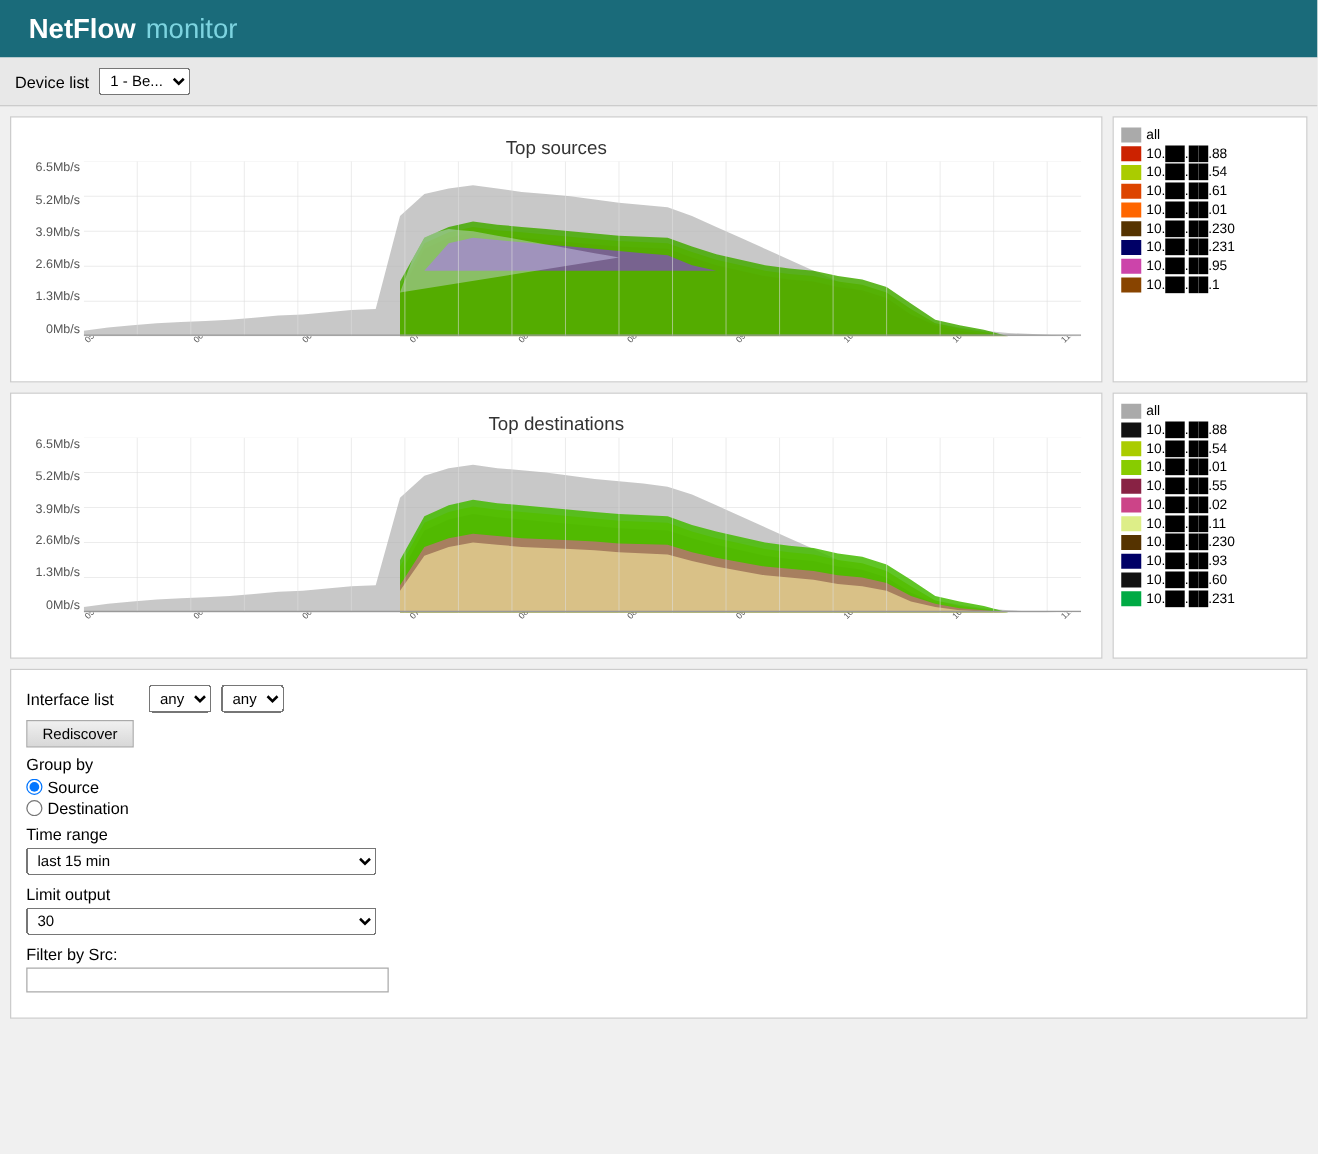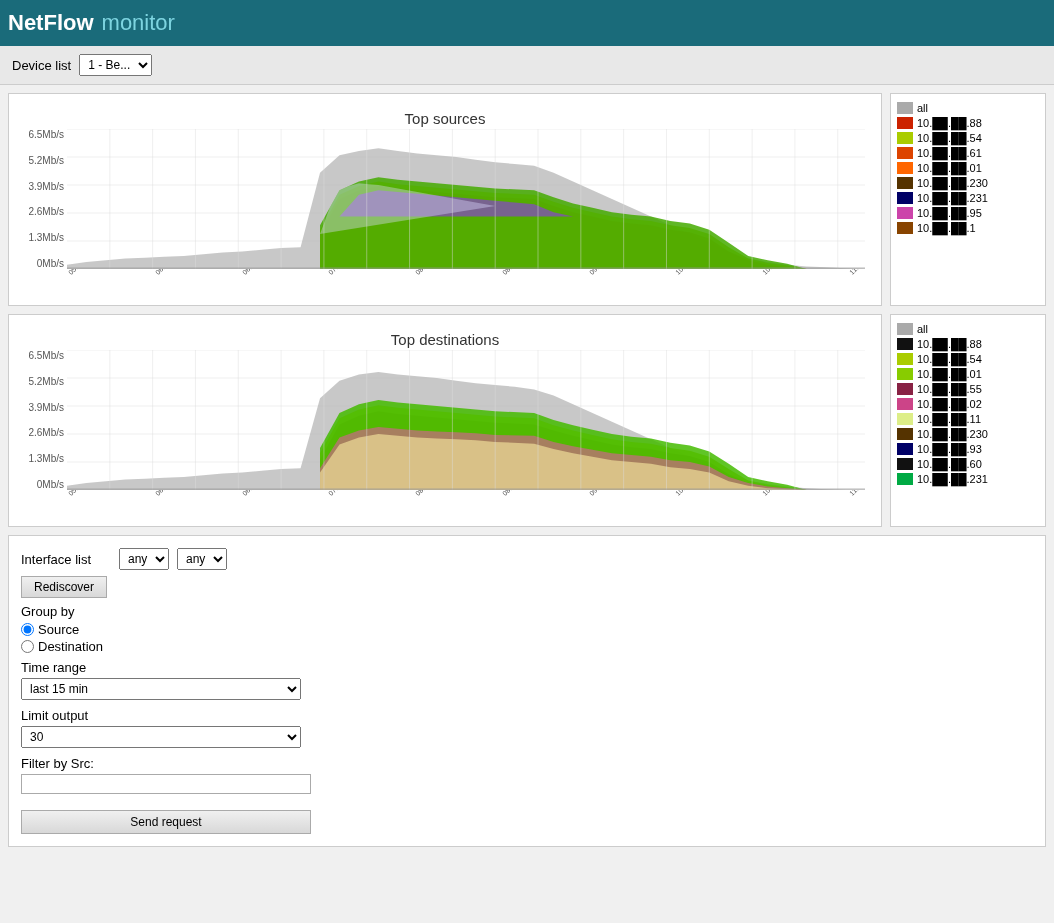--- a/index.html
+++ b/index.html
@@ -1,21 +1,21 @@
 <!DOCTYPE html>
 <html><head>
   <meta charset="utf-8">
   <style>
     * { box-sizing: border-box; margin: 0; padding: 0; }
     body { font-family: Arial, sans-serif; font-size: 12px; background: #f0f0f0; }
 
     
     .header {
       background: #1a6b7a;
-      padding: 10px 8px;
+      padding: 10px 23px;
       display: flex;
       align-items: center;
     }
     .header-netflow {
       color: white;
       font-size: 22px;
       font-weight: bold;
     }
     .header-monitor {
       color: #7dd4e0;
@@ -504,18 +504,15 @@
         <option>100</option>
       </select>
     </div>
 
     <div class="filter-section">
       <div class="filter-label">Filter by Src:</div>
       <input type="text" class="filter-input" style="">
     </div>
 
 
-    <div>
-      <button class="send-btn">Send request</button>
-    </div>
 
   </div>
 </div>
 
 </body></html>

